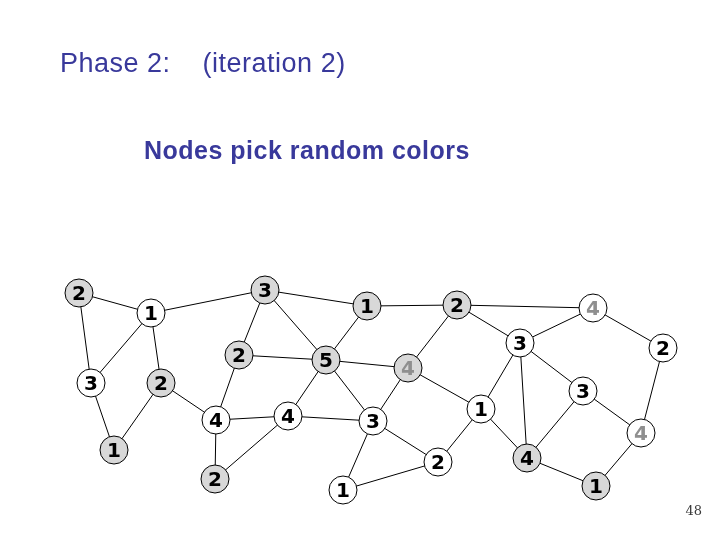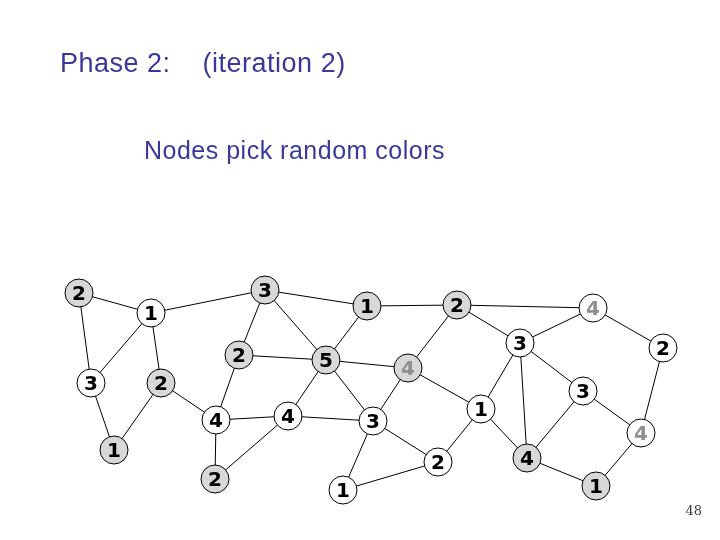--- a/index.html
+++ b/index.html
@@ -17,20 +17,21 @@
     font-size:27px;
     white-space:pre;
     letter-spacing:0.5px;
   }
   .subtitle{
     position:absolute;
     left:144px;top:136px;
     font-size:25px;
     white-space:pre;
     letter-spacing:0.5px;
+    font-weight:bold;
   }
   .graph{
     position:absolute;
     left:0;top:0;
     width:720px;height:540px;
   }
   .page-number{
     position:absolute;
     right:18px;bottom:22px;
     font-family:"DejaVu Serif", serif;

